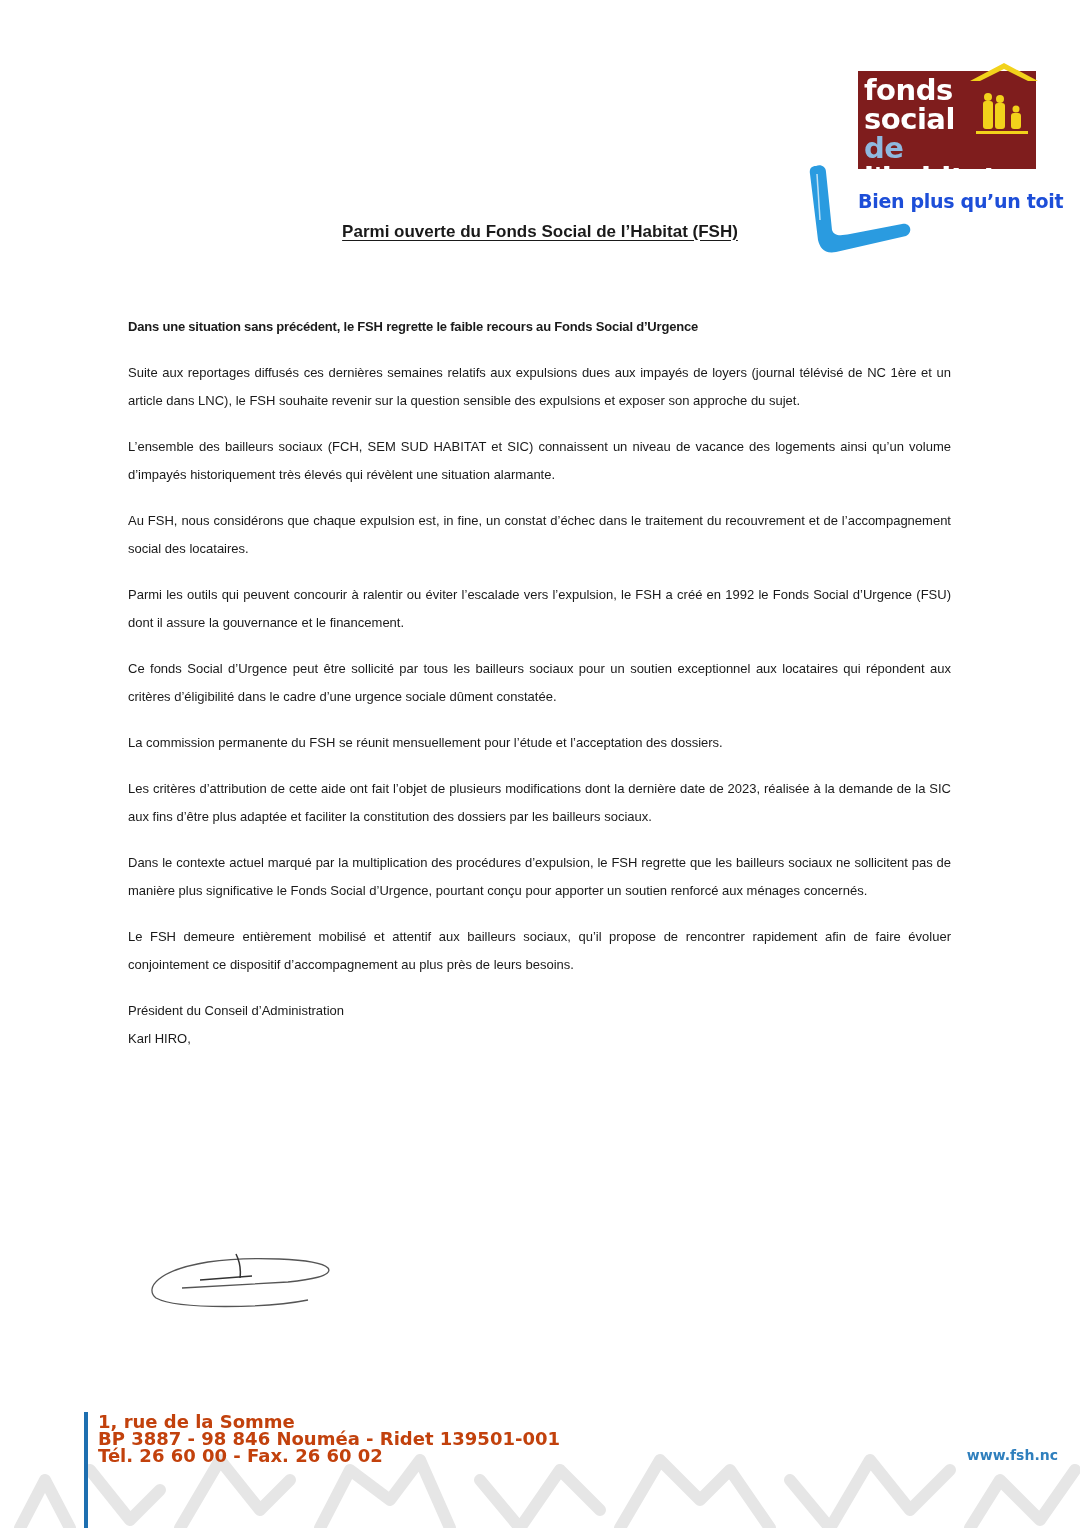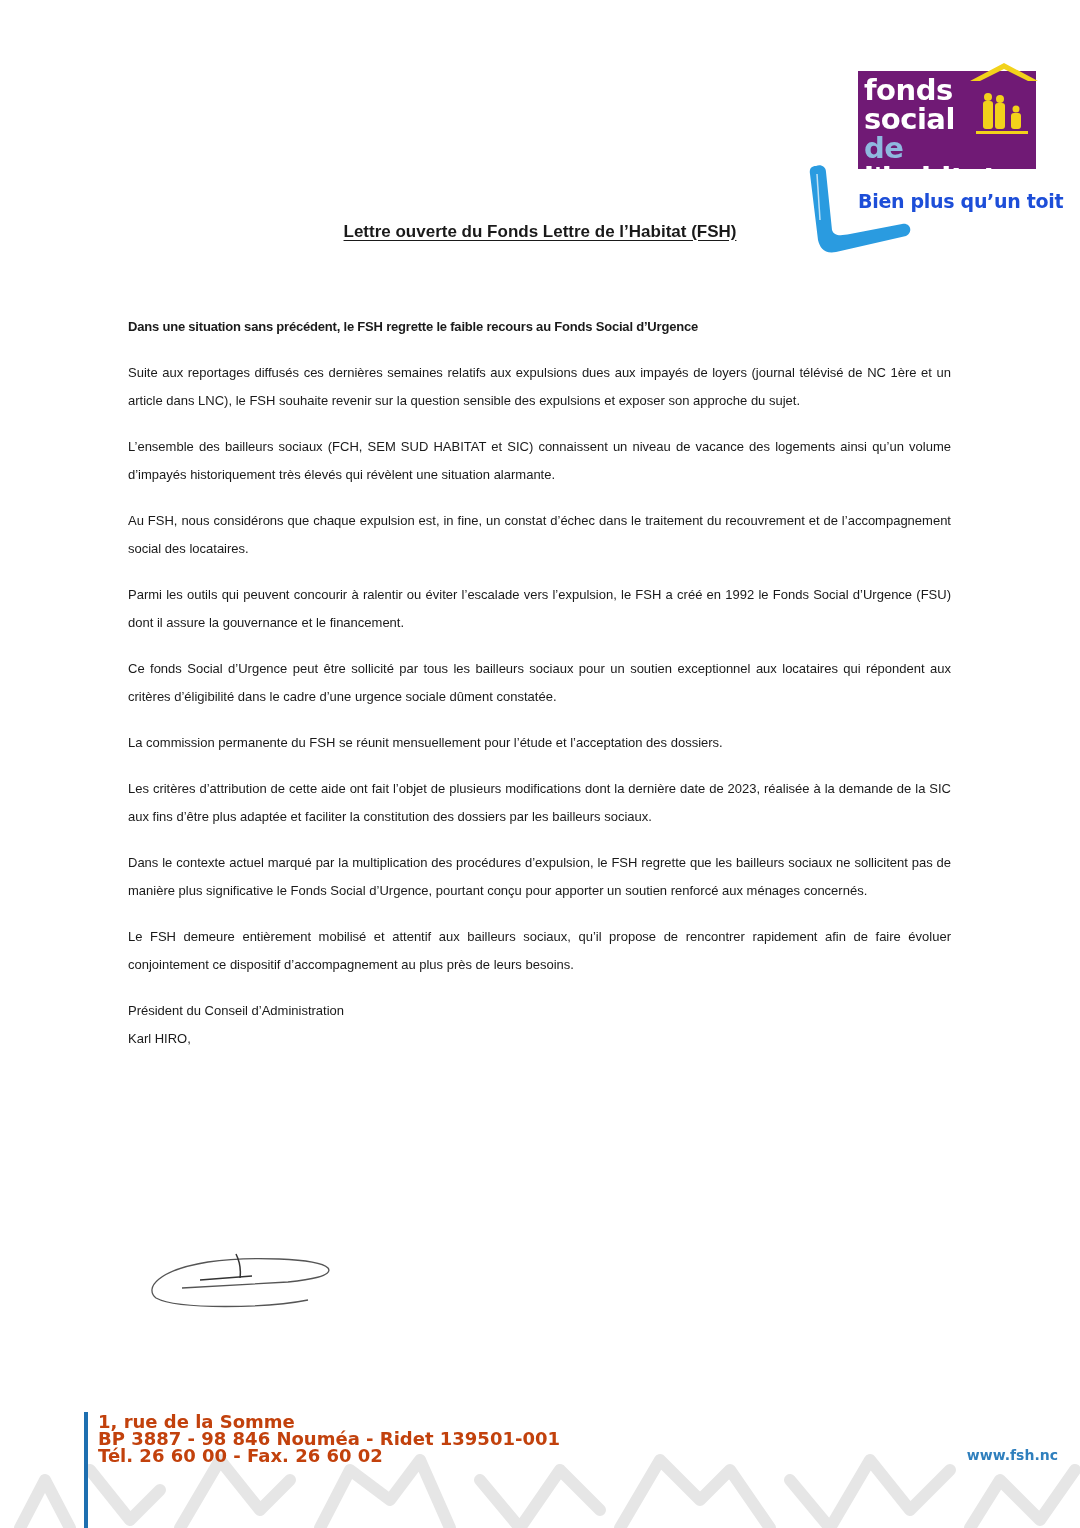--- a/index.html
+++ b/index.html
@@ -4,21 +4,21 @@
 <style>
   html, body { margin: 0; padding: 0; background: #ffffff; }
   body {
     width: 1080px; height: 1528px; position: relative; overflow: hidden;
     font-family: "Liberation Sans", "DejaVu Sans", sans-serif;
     color: #1a1a1a;
   }
   .logo { position: absolute; left: 806px; top: 62px; width: 240px; height: 200px; }
   .logo-box {
     position: absolute; left: 52px; top: 9px; width: 178px; height: 98px;
-    background: #701a75;
+    background: #7f1d1d;
   }
   .logo-word {
     position: absolute; left: 6px; color: #ffffff; font-weight: bold;
     font-family: "DejaVu Sans", sans-serif; font-size: 29px; line-height: 30px; letter-spacing: -0.5px;
   }
   .logo-word.w1 { top: 4px; }
   .logo-word.w2 { top: 33px; }
   .logo-word.w3 { top: 62px; }
   .logo-word .de { color: #8fb9df; text-align: center; }
   .logo-roof { position: absolute; left: 110px; top: -10px; }
@@ -79,21 +79,21 @@
           <rect x="19" y="12" width="10" height="26" rx="3"></rect>
         <circle cx="40" cy="18" r="3.5"></circle>
           <rect x="35" y="22" width="10" height="16" rx="3"></rect>
         <rect x="0" y="40" width="52" height="3"></rect>
       </g>
     </svg>
   </div>
   <div class="logo-tagline">Bien plus qu’un toit</div>
 </div>
 
-<div class="title">Lettre ouverte du Fonds Lettre de l’Habitat (FSH)</div>
+<div class="title">Parmi ouverte du Fonds Social de l’Habitat (FSH)</div>
 
 <div class="content">
   <p class="lead">Dans une situation sans précédent, le FSH regrette le faible recours au Fonds Social d’Urgence</p>
   <p>Suite aux reportages diffusés ces dernières semaines relatifs aux expulsions dues aux impayés de loyers (journal télévisé de NC 1ère et un article dans LNC), le FSH souhaite revenir sur la question sensible des expulsions et exposer son approche du sujet.</p>
   <p>L’ensemble des bailleurs sociaux (FCH, SEM SUD HABITAT et SIC) connaissent un niveau de vacance des logements ainsi qu’un volume d’impayés historiquement très élevés qui révèlent une situation alarmante.</p>
   <p>Au FSH, nous considérons que chaque expulsion est, in fine, un constat d’échec dans le traitement du recouvrement et de l’accompagnement social des locataires.</p>
   <p>Parmi les outils qui peuvent concourir à ralentir ou éviter l’escalade vers l’expulsion, le FSH a créé en 1992 le Fonds Social d’Urgence (FSU) dont il assure la gouvernance et le financement.</p>
   <p>Ce fonds Social d’Urgence peut être sollicité par tous les bailleurs sociaux pour un soutien exceptionnel aux locataires qui répondent aux critères d’éligibilité dans le cadre d’une urgence sociale dûment constatée.</p>
   <p>La commission permanente du FSH se réunit mensuellement pour l’étude et l’acceptation des dossiers.</p>
   <p>Les critères d’attribution de cette aide ont fait l’objet de plusieurs modifications dont la dernière date de 2023, réalisée à la demande de la SIC aux fins d’être plus adaptée et faciliter la constitution des dossiers par les bailleurs sociaux.</p>

